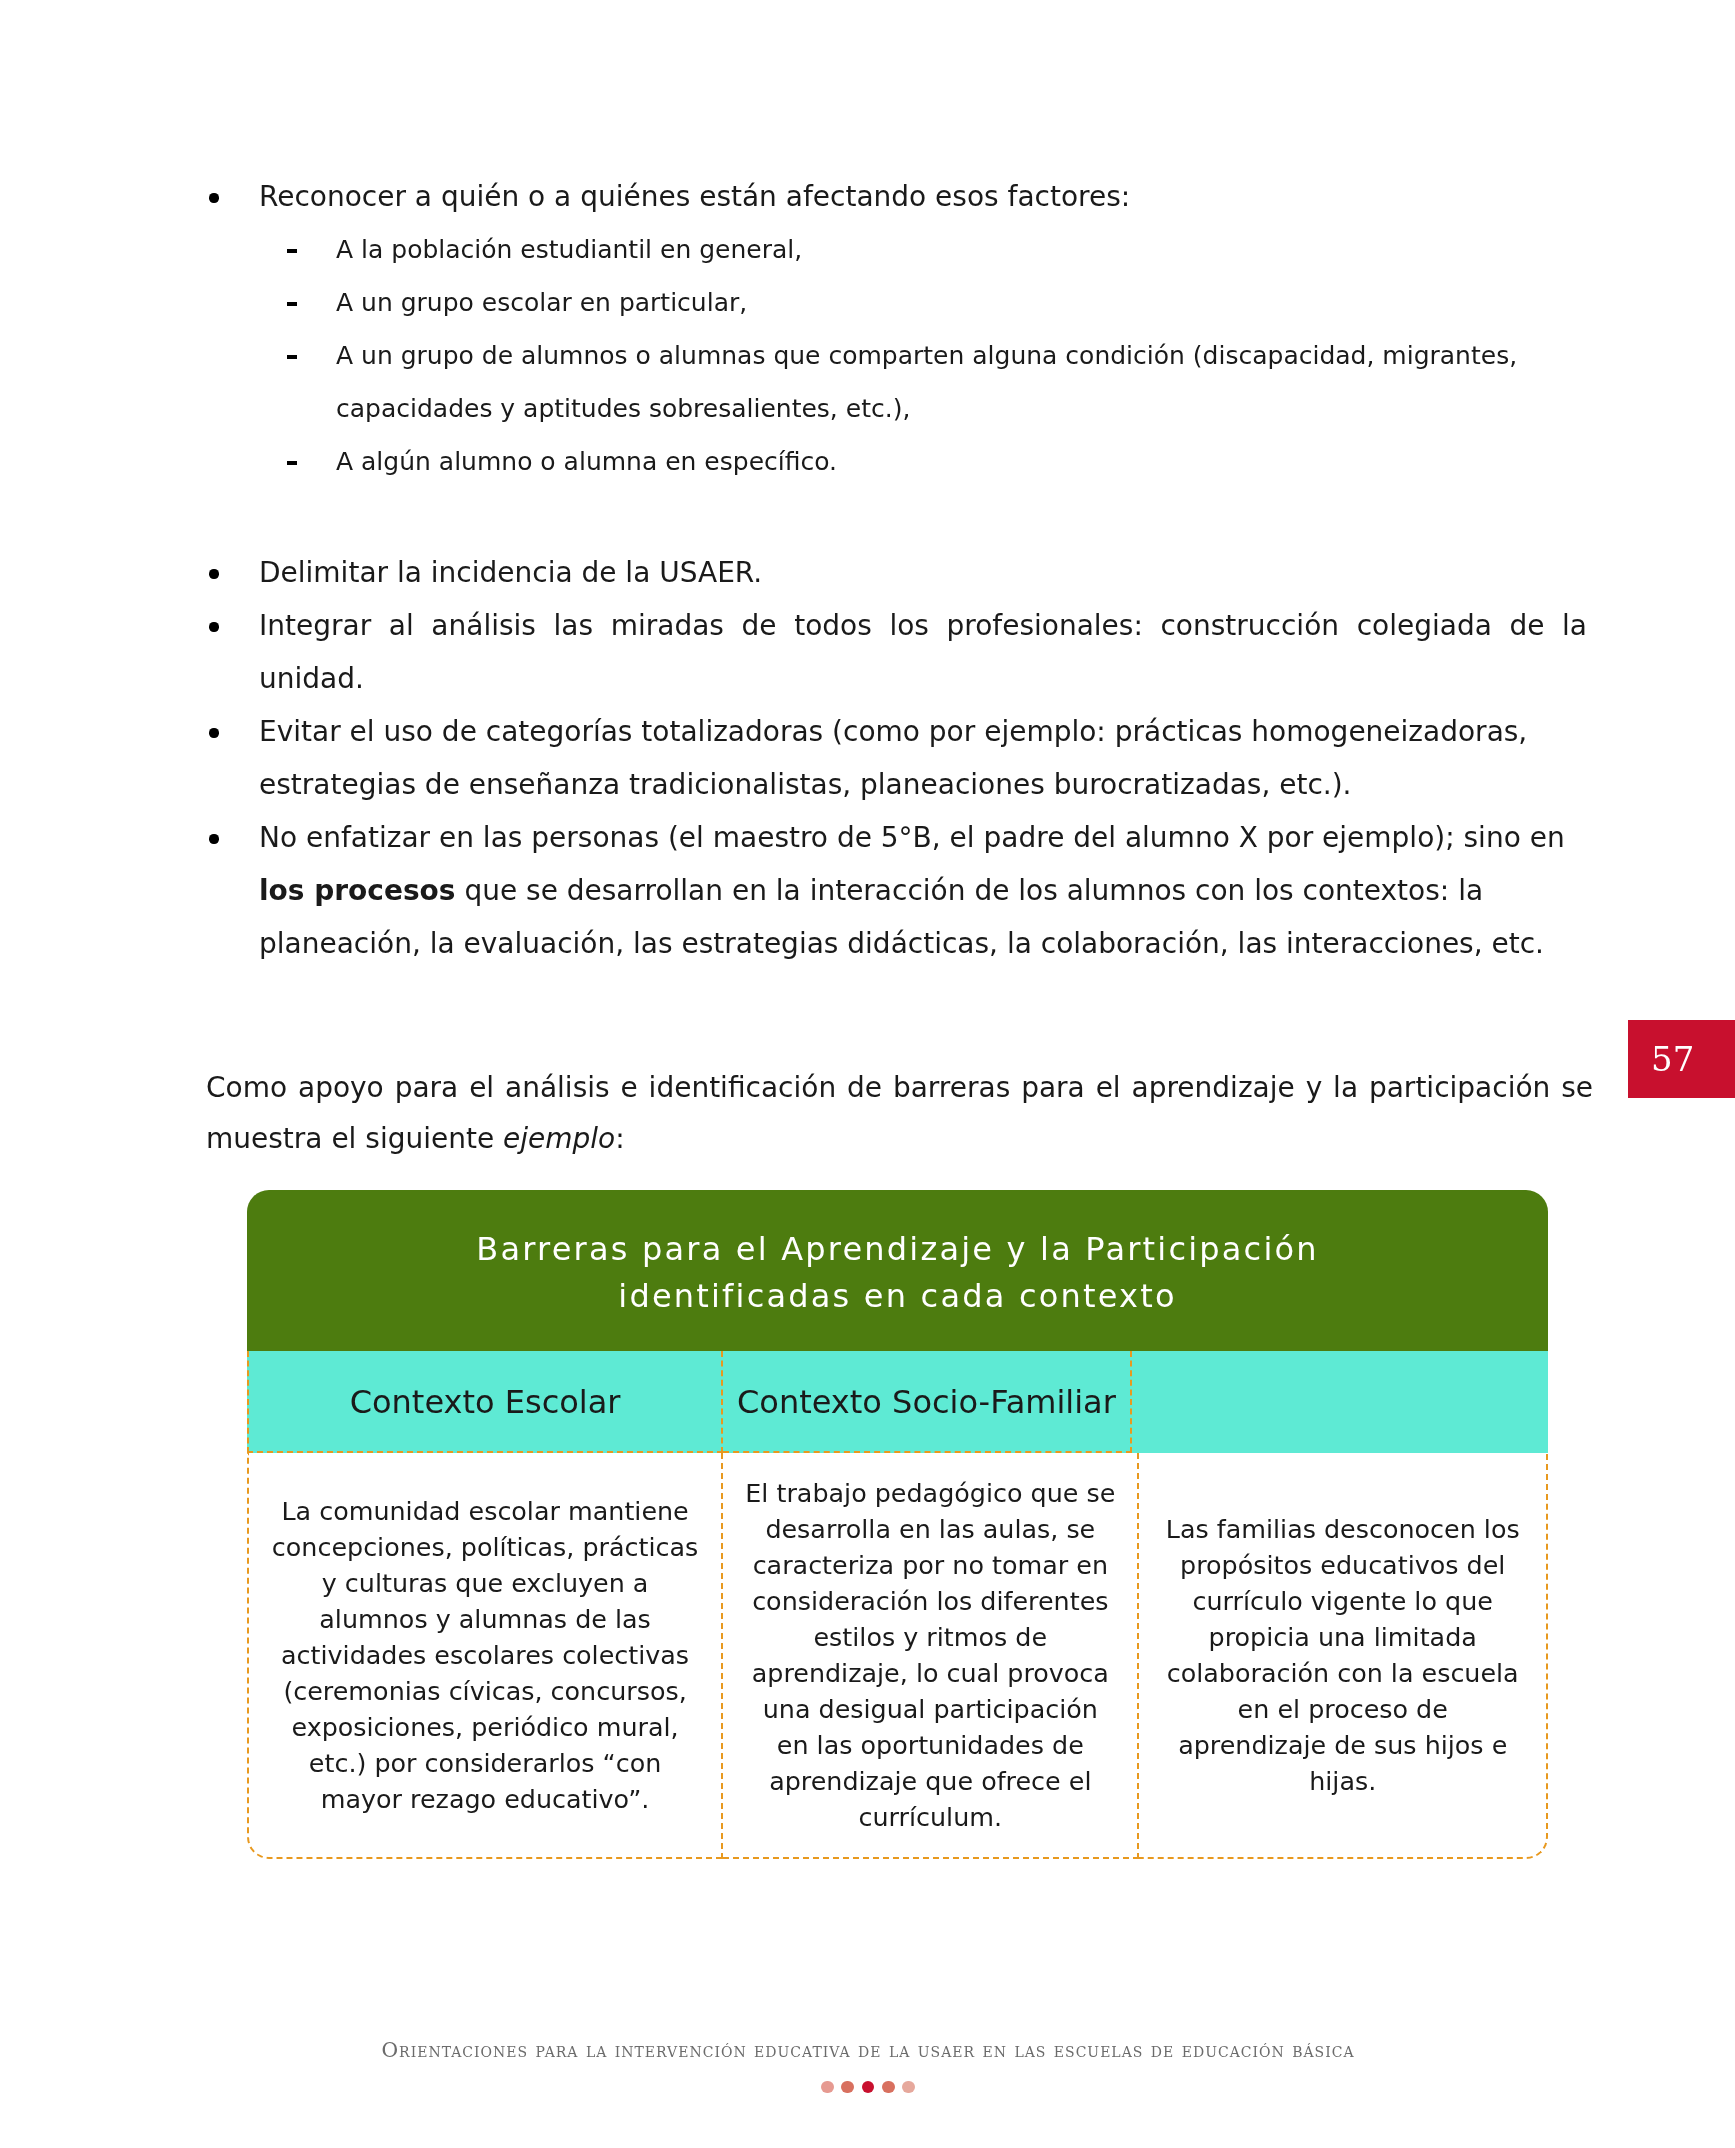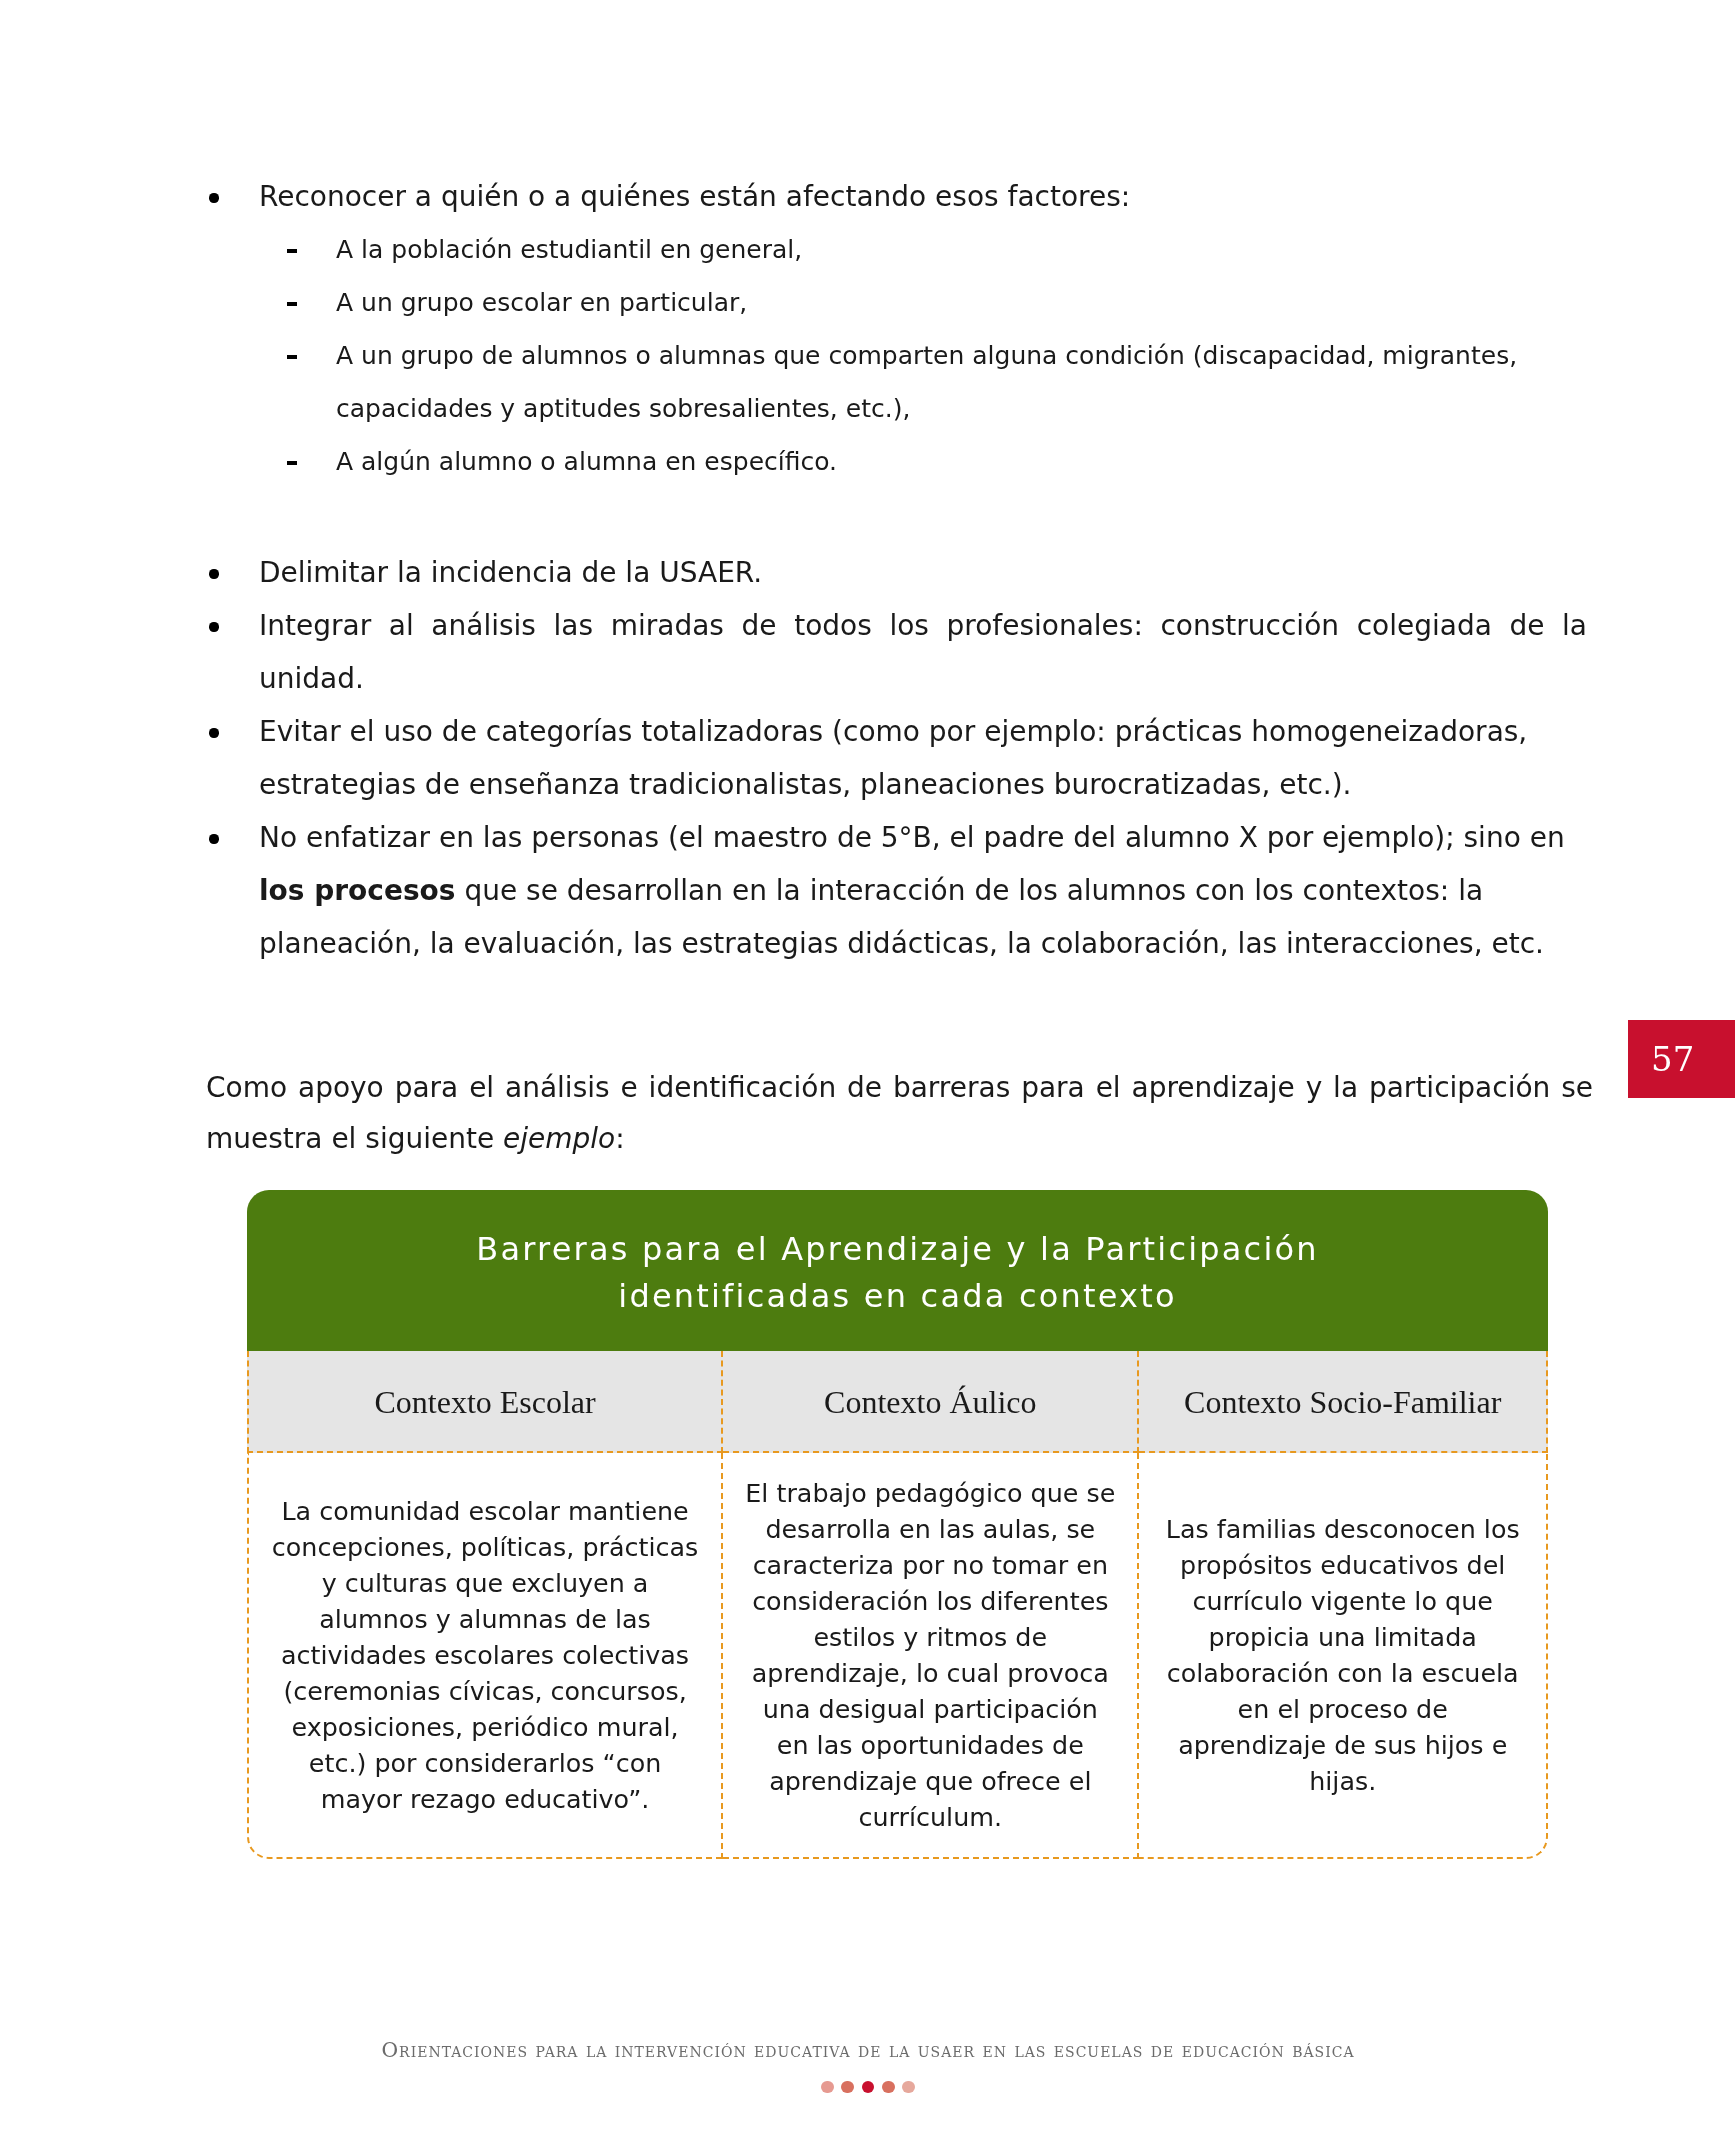--- a/index.html
+++ b/index.html
@@ -124,22 +124,21 @@
     letter-spacing: 2.2px;
   }
   .tbl-head .l2 { display: block; }
 
   .tbl-row {
     display: flex;
     width: 100%;
     box-sizing: border-box;
   }
   .tbl-row.head-row {
-    background: #e5e5e5;
-    font-family: Liberation Serif, serif;
+    background: #5eead4;
   }
   .tbl-cell {
     box-sizing: border-box;
     border-right: 2.5px dashed #E8991F;
     border-bottom: 2.5px dashed #E8991F;
     border-left: 2.5px dashed #E8991F;
     text-align: center;
   }
   .tbl-row .tbl-cell:not(:first-child) {
     border-left: none;
@@ -264,21 +263,20 @@
 
   <div class="tbl-wrap">
 
     <div class="tbl-head">
       <span class="l1">Barreras para el Aprendizaje y la Participación</span>
       <span class="l2">identificadas en cada contexto</span>
     </div>
 
     <div class="tbl-row head-row">
       <div class="tbl-cell col1">Contexto Escolar</div>
-      <div class="tbl-cell col2">Contexto Áulico</div>
       <div class="tbl-cell col3">Contexto Socio-Familiar</div>
     </div>
 
     <div class="tbl-row body-row">
       <div class="tbl-cell col1">
           <p>La comunidad escolar mantiene concepciones, políticas, prácticas y culturas que excluyen a alumnos y alumnas de las actividades escolares colectivas (ceremonias cívicas, concursos, exposiciones, periódico mural, etc.) por considerarlos “con mayor rezago educativo”.</p>
         </div>
       <div class="tbl-cell col2">
           <p>El trabajo pedagógico que se desarrolla en las aulas, se caracteriza por no tomar en consideración los diferentes estilos y ritmos de aprendizaje, lo cual provoca una desigual participación en las oportunidades de aprendizaje que ofrece el currículum.</p>
         </div>

